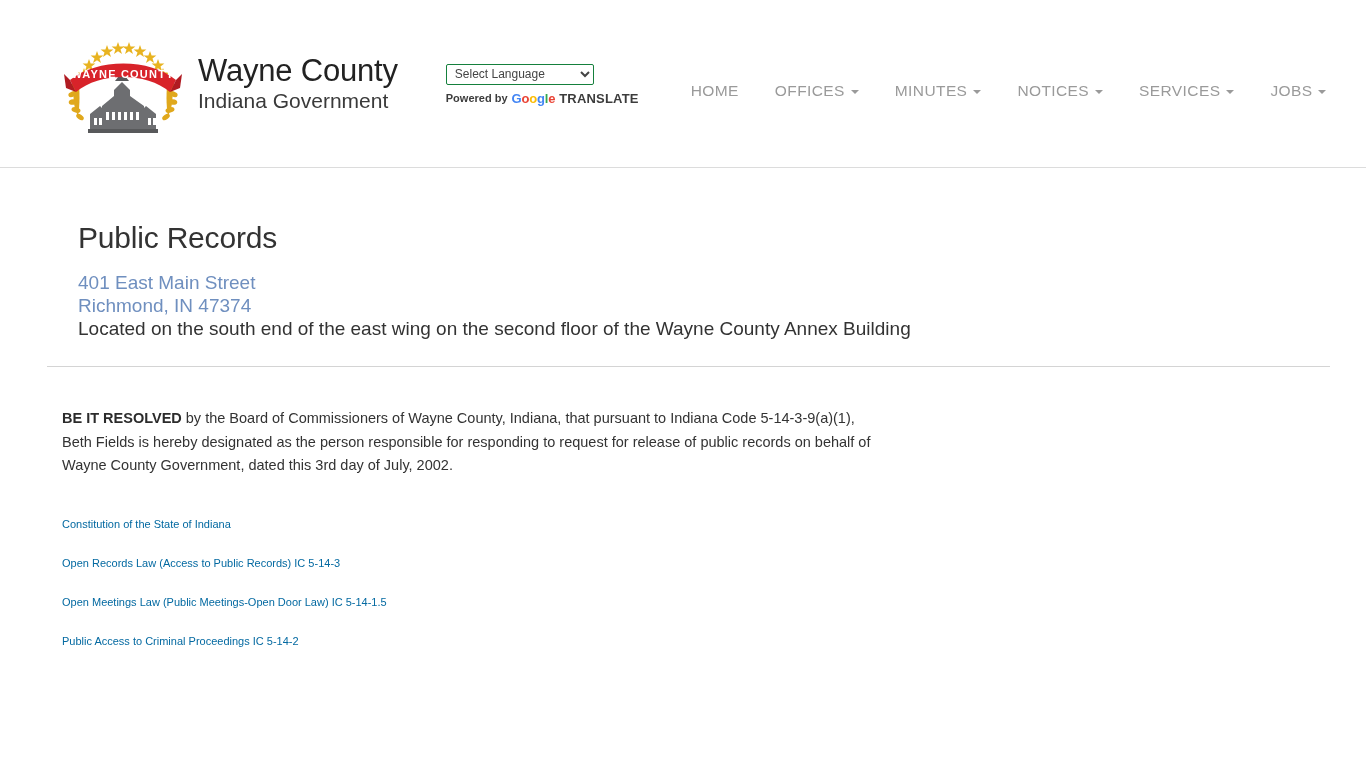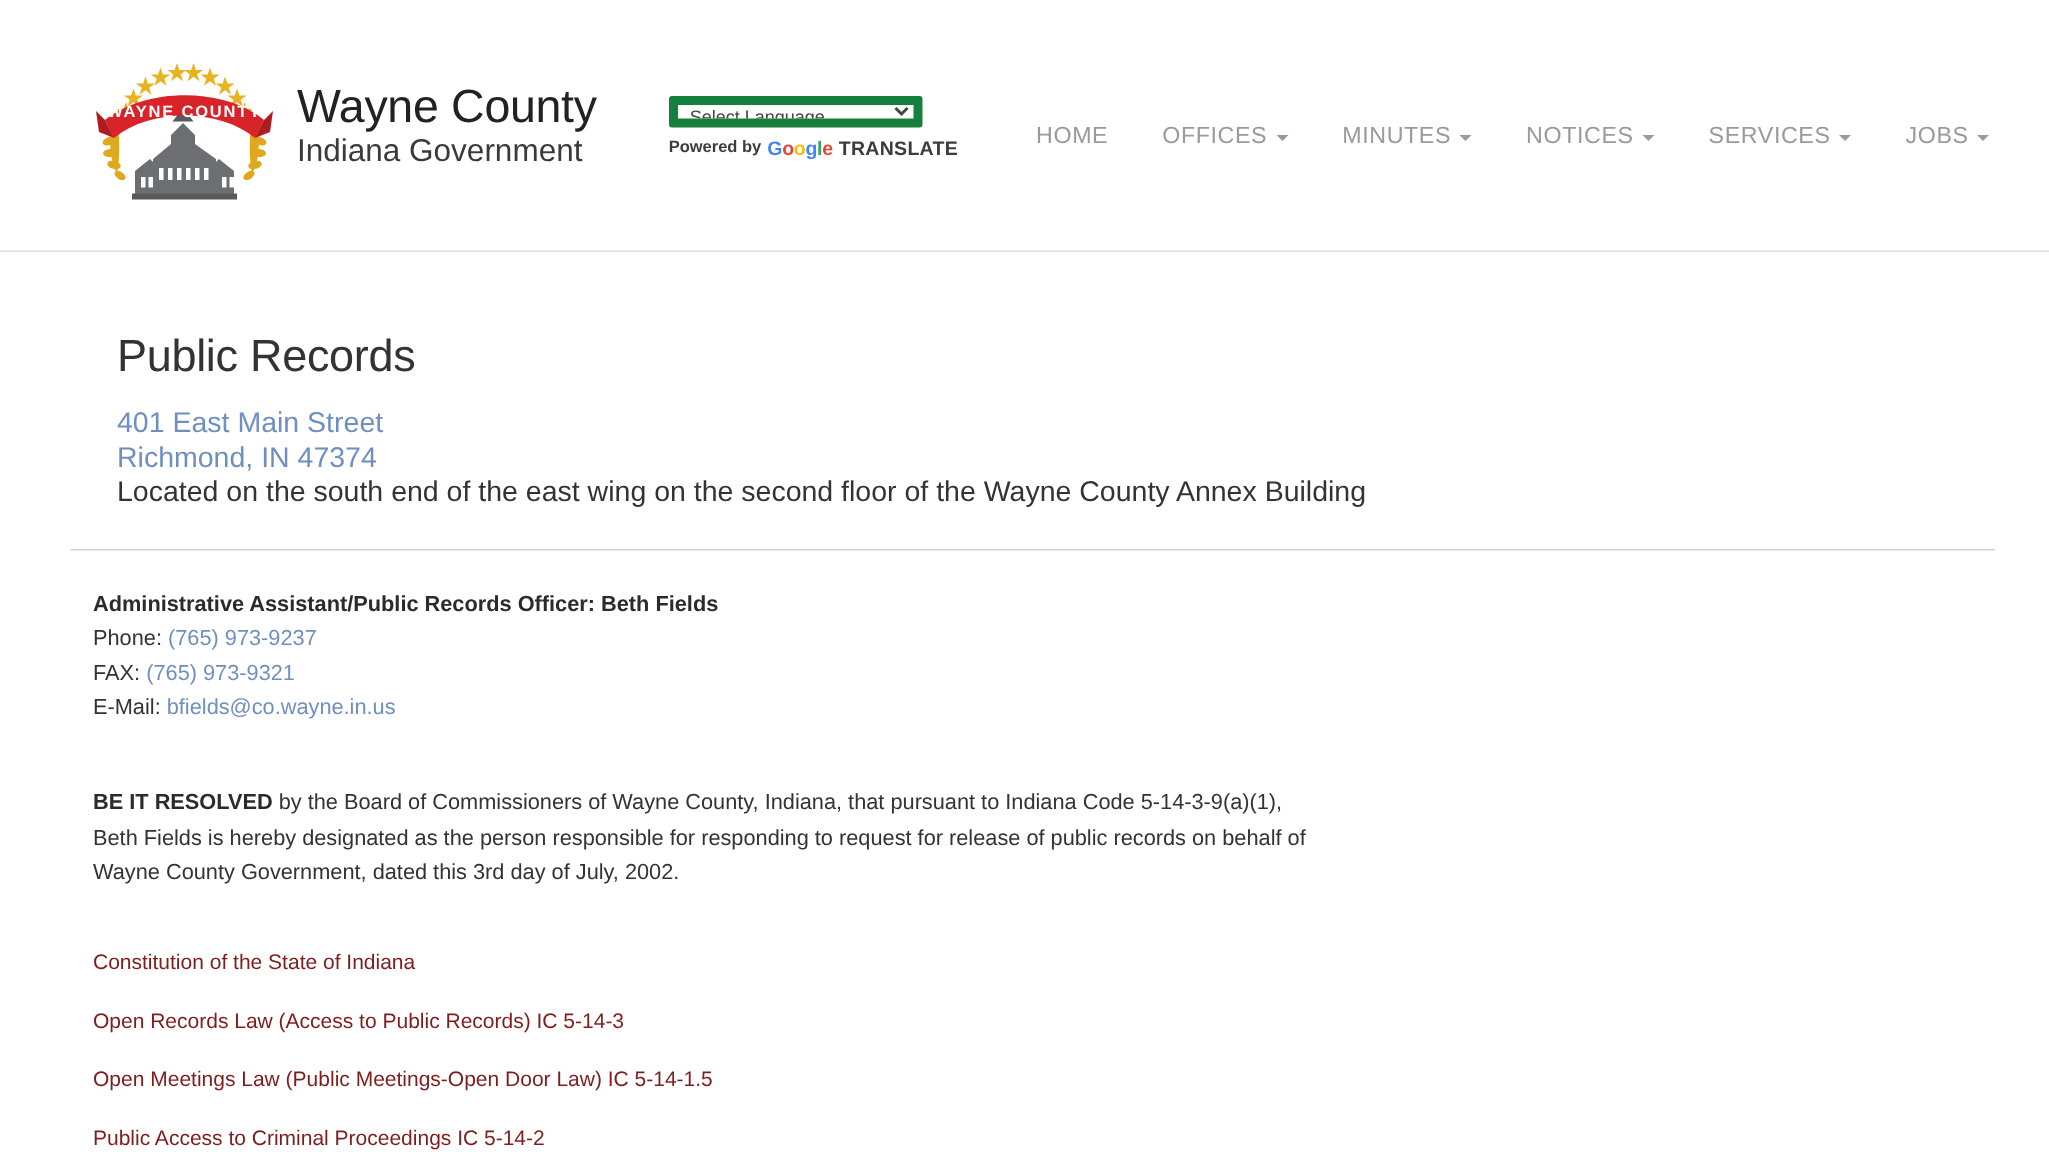--- a/index.html
+++ b/index.html
@@ -47,26 +47,26 @@
     margin-top: 3px;
   }
 
   
   .translate-widget {
     margin-left: 48px;
     margin-top: 2px;
     flex: 0 0 auto;
   }
   .lang-select {
-    width: 169px;
+    width: 148px;
     height: 21px;
     font-size: 12px;
     font-family: "Liberation Sans", sans-serif;
     color: #444;
-    border: 6px solid #15803d;
+    border: 1px solid #15803d;
     background: #ffffff;
     border-radius: 2px;
     padding: 0 2px 0 4px;
     display: block;
   }
   .powered-row {
     margin-top: 6px;
     font-size: 11.5px;
     color: #3c3c3c;
     white-space: nowrap;
@@ -165,24 +165,24 @@
     font-size: 14.5px;
     line-height: 23.5px;
     color: #333333;
     max-width: 815px;
   }
   .resolution b { font-weight: 700; color: #2b2b2b; }
 
   .law-links { margin-top: 36px; }
   .law-link {
     display: block;
-    font-size: 14px;
+    font-size: 11px;
     line-height: 20px;
     margin-bottom: 19px;
-    color: #7f1d1d;
+    color: #0369a1;
     text-decoration: none;
     cursor: pointer;
   }
 </style>
 </head>
 <body>
 
 <header class="site-header">
   <div class="header-inner">
 
@@ -296,35 +296,20 @@
   <h1 class="page-title">Public Records</h1>
 
   <div class="addr-block">
     <div><a class="link">401 East Main Street</a></div>
     <div><a class="link">Richmond, IN 47374</a></div>
     <div class="addr-note">Located on the south end of the east wing on the second floor of the Wayne County Annex Building</div>
   </div>
 
   <hr class="divider">
 
-  <div class="contact-block">
-    <div class="contact-title">Administrative Assistant/Public Records Officer: Beth Fields</div>
-    <div>
-      <span>Phone:</span>
-      <a class="link">(765) 973-9237</a>
-    </div>
-    <div>
-      <span>FAX:</span>
-      <a class="link">(765) 973-9321</a>
-    </div>
-    <div>
-      <span>E-Mail:</span>
-      <a class="link">bfields@co.wayne.in.us</a>
-    </div>
-  </div>
 
   <p class="resolution"><b>BE IT RESOLVED</b><span> by the Board of Commissioners of Wayne County, Indiana, that pursuant to Indiana Code 5-14-3-9(a)(1), Beth Fields is hereby designated as the person responsible for responding to request for release of public records on behalf of Wayne County Government, dated this 3rd day of July, 2002.</span></p>
 
   <div class="law-links">
     <a class="law-link">Constitution of the State of Indiana</a>
     <a class="law-link">Open Records Law (Access to Public Records) IC 5-14-3</a>
     <a class="law-link">Open Meetings Law (Public Meetings-Open Door Law) IC 5-14-1.5</a>
     <a class="law-link">Public Access to Criminal Proceedings IC 5-14-2</a>
   </div>
 

